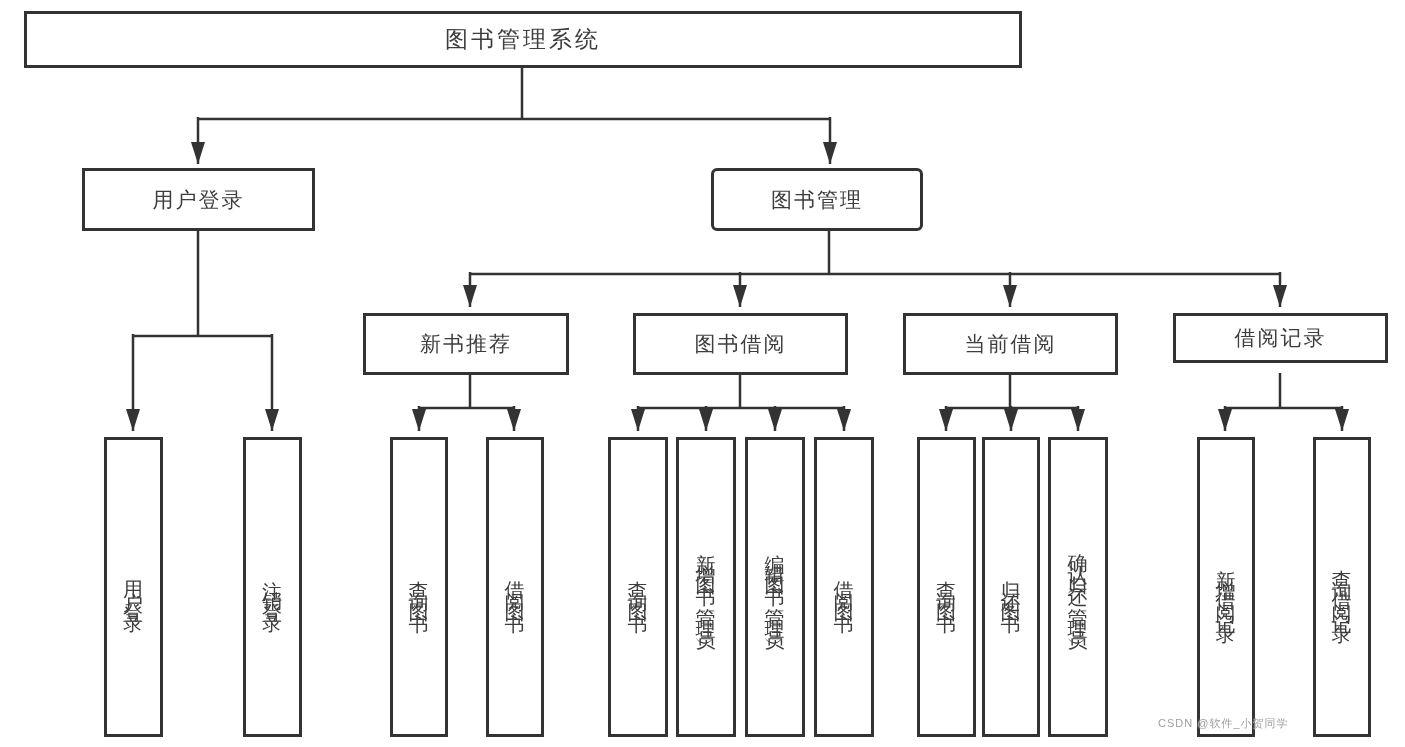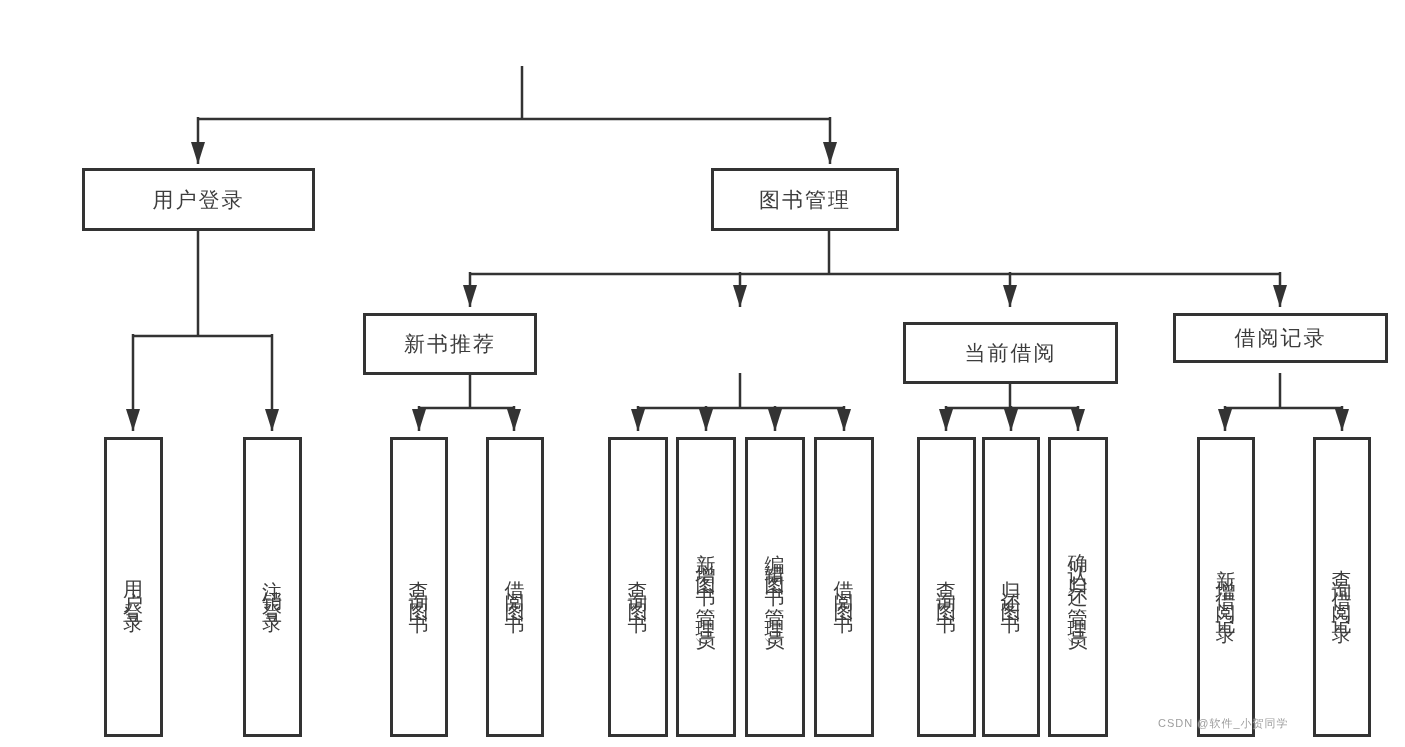--- a/index.html
+++ b/index.html
@@ -107,32 +107,38 @@
       <path d="M1011 406 L1011 431" marker-end="url(#arw)"></path>
       <path d="M1078 406 L1078 431" marker-end="url(#arw)"></path>
 
       <path d="M1280 373 L1280 408"></path>
       <path d="M1224 408 L1343 408"></path>
       <path d="M1225 406 L1225 431" marker-end="url(#arw)"></path>
       <path d="M1342 406 L1342 431" marker-end="url(#arw)"></path>
     </g>
   </svg>
 
+  <div class="box root" style="left:24px; top:11px; width:998px; height:57px;">
+    <span class="hlabel">图书管理系统</span>
+  </div>
 
   <div class="box" style="left:82px; top:168px; width:233px; height:63px;">
     <span class="hlabel">用户登录</span>
   </div>
-  <div class="box" style="left:711px; top:168px; width:188px; height:63px;">
+  <div class="box" style="left:711px; top:168px; width:212px; height:63px;border-radius:6px;">
     <span class="hlabel">图书管理</span>
   </div>
 
-  <div class="box" style="left:363px; top:313px; width:174px; height:62px;">
+  <div class="box" style="left:363px; top:313px; width:206px; height:62px;">
     <span class="hlabel">新书推荐</span>
   </div>
-  <div class="box" style="left:903px; top:313px; width:215px; height:62px;margin-top:9px;">
+  <div class="box" style="left:633px; top:313px; width:215px; height:62px;">
+    <span class="hlabel">图书借阅</span>
+  </div>
+  <div class="box" style="left:903px; top:313px; width:215px; height:62px;">
     <span class="hlabel">当前借阅</span>
   </div>
   <div class="box" style="left:1173px; top:313px; width:215px; height:50px;">
     <span class="hlabel">借阅记录</span>
   </div>
 
   <div class="box" style="left:104px; top:437px; width:59px; height:300px;">
     <span class="vlabel">用户登录</span>
   </div>
   <div class="box" style="left:243px; top:437px; width:59px; height:300px;">

